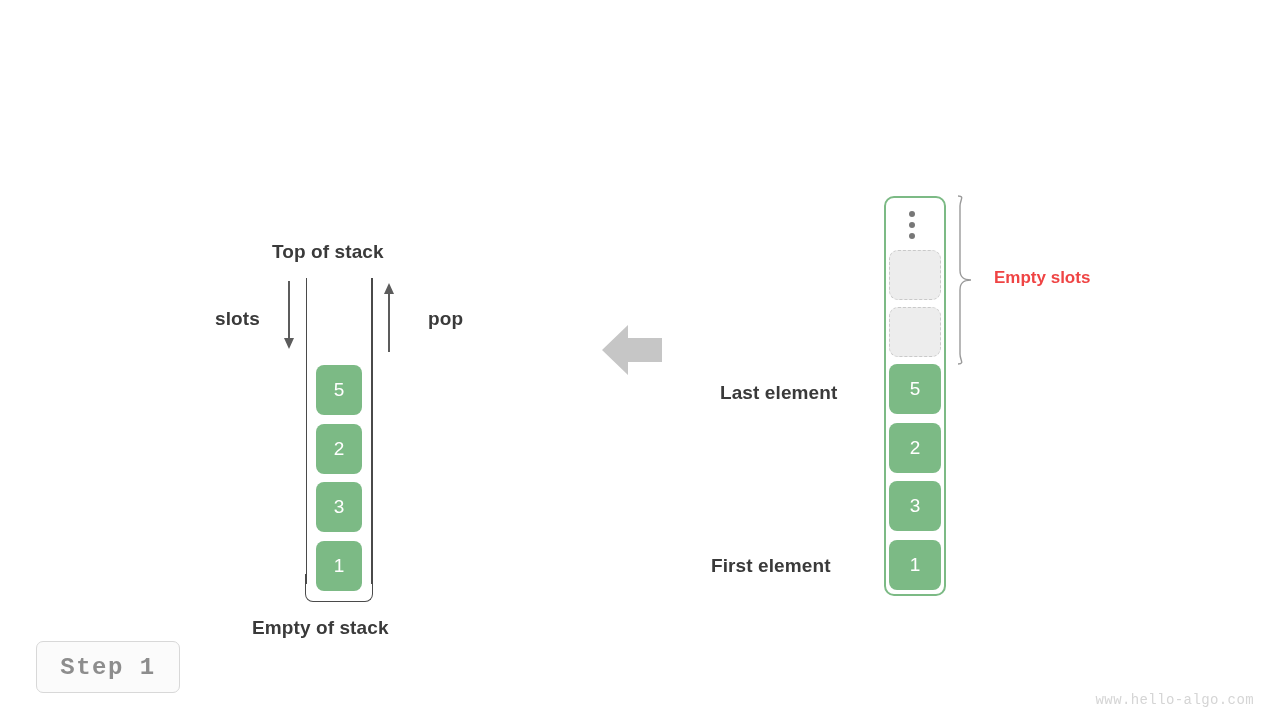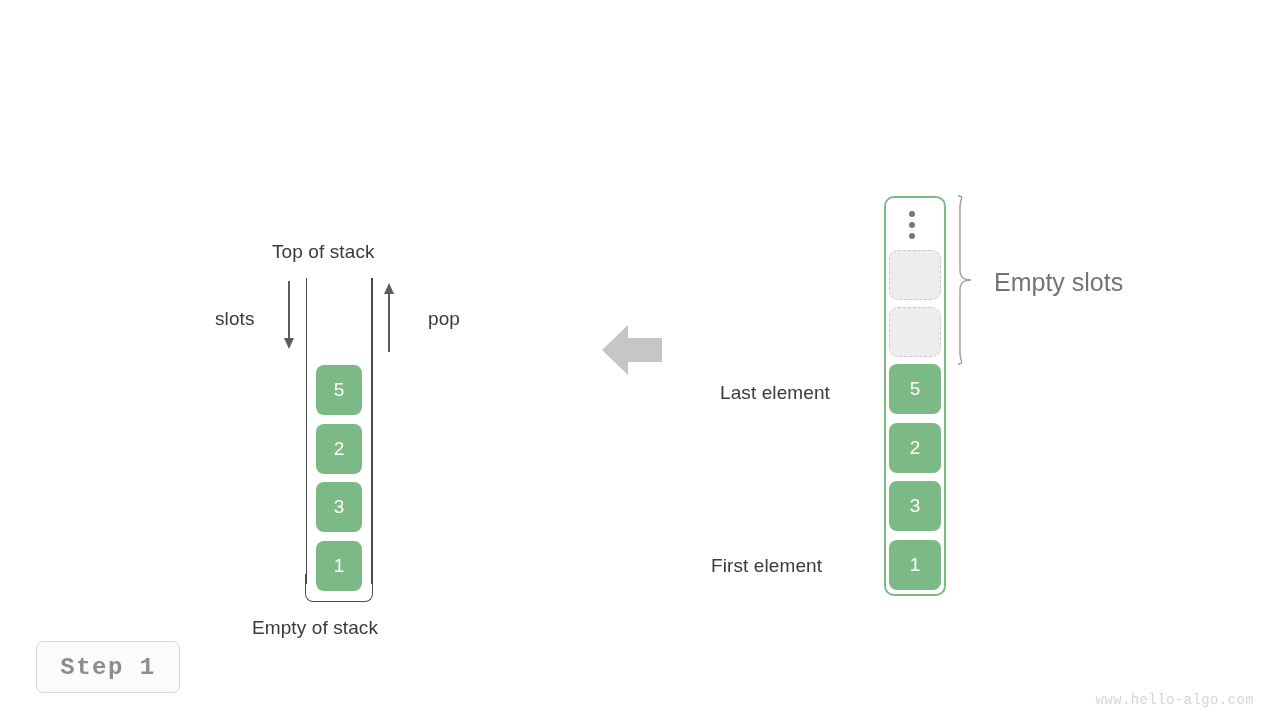--- a/index.html
+++ b/index.html
@@ -16,32 +16,32 @@
     width: 1280px;
     height: 720px;
     background: #ffffff;
     overflow: hidden;
   }
 
   
   .lbl-bold {
     position: absolute;
     font-family: "Liberation Sans", sans-serif;
-    font-weight: normal;
+    font-weight: bold;
     font-size: 19px;
     color: #3a3a3a;
     white-space: nowrap;
     letter-spacing: 0.1px;
   }
   .lbl-gray-bold {
     position: absolute;
     font-family: "Liberation Sans", sans-serif;
-    font-weight: normal;
-    font-size: 25px;
-    color: #737373;
+    font-weight: bold;
+    font-size: 17px;
+    color: #ef4444;
     white-space: nowrap;
   }
   .caption {
     position: absolute;
     font-family: "Liberation Sans", sans-serif;
     font-weight: normal;
     font-size: 20px;
     color: #8d8d8d;
     white-space: nowrap;
   }

